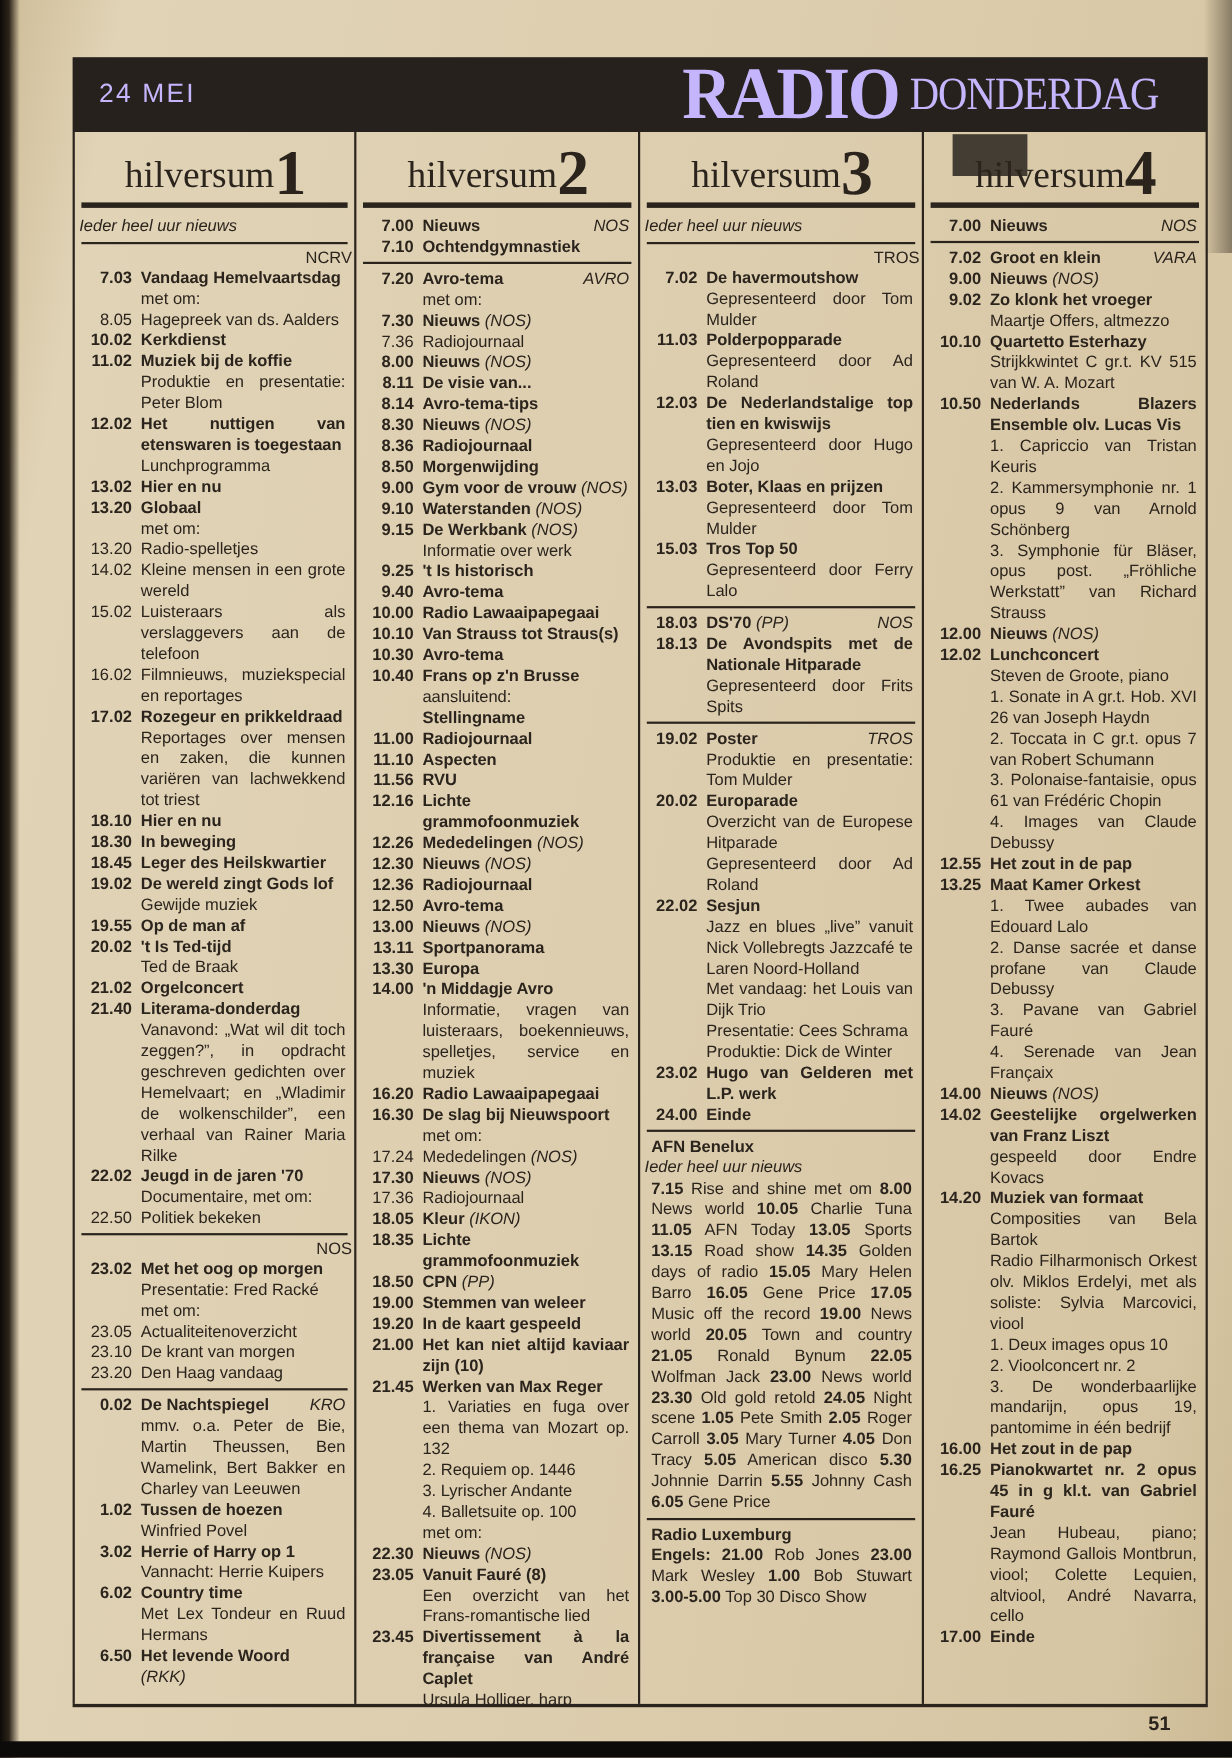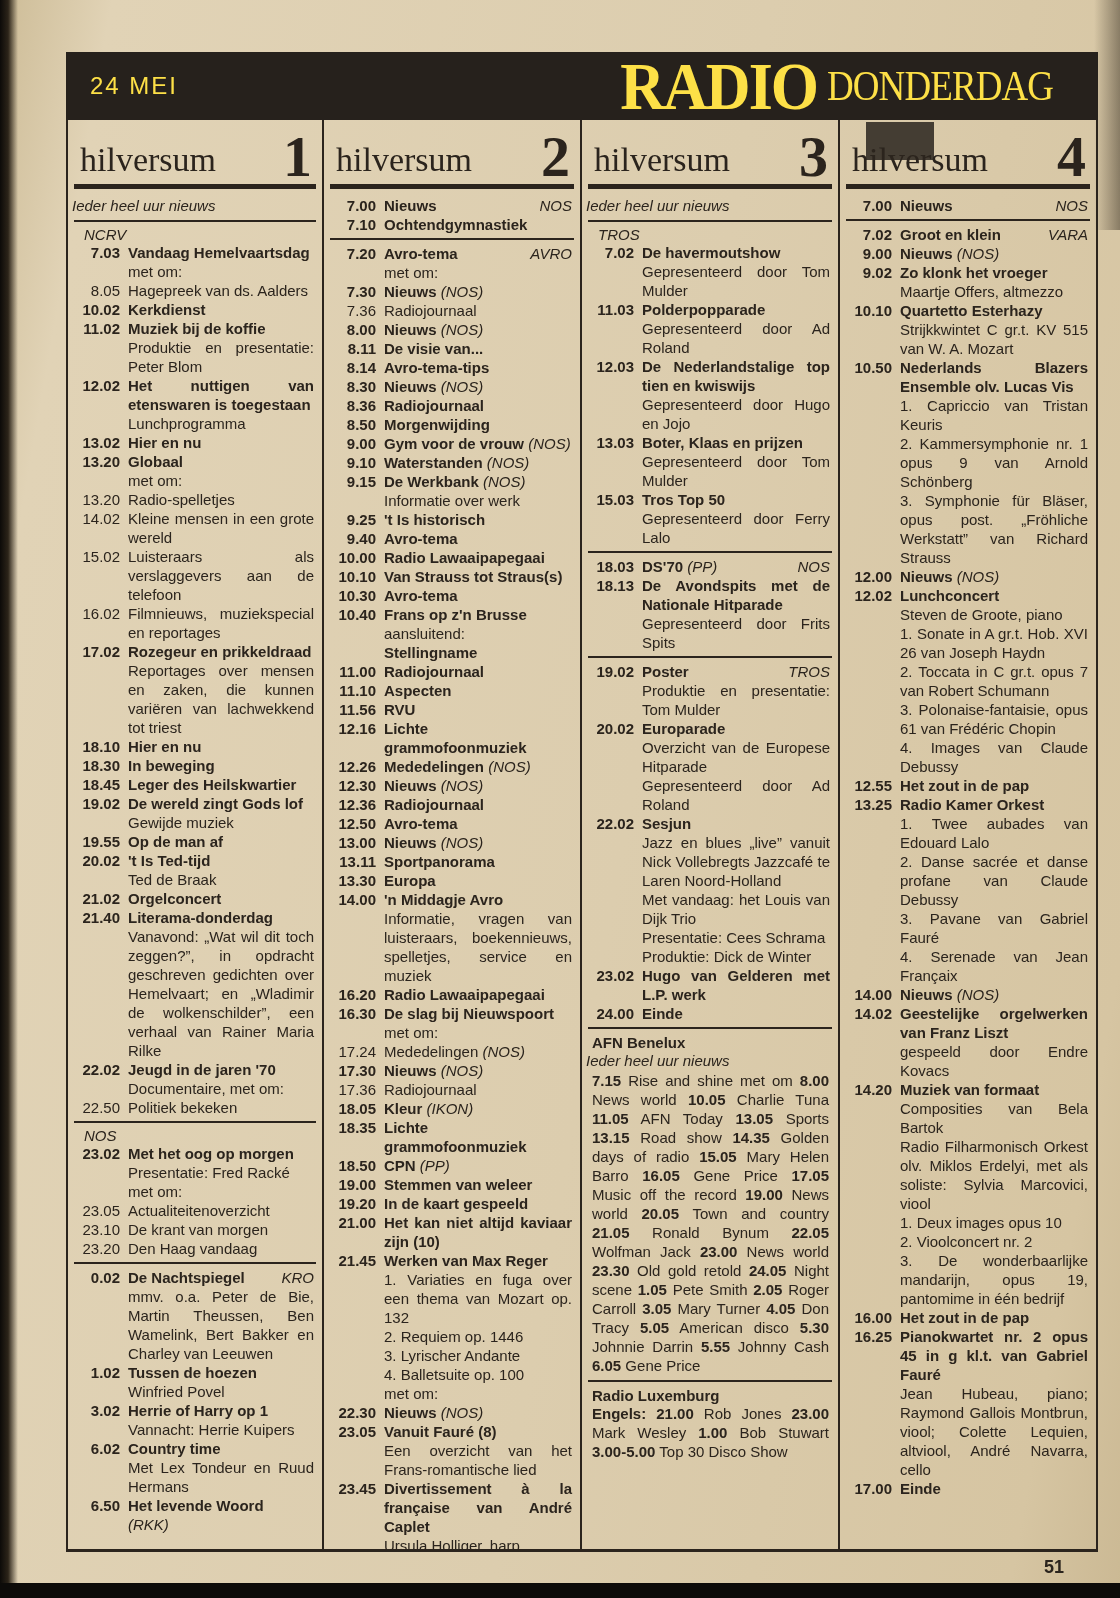--- a/index.html
+++ b/index.html
@@ -7,41 +7,41 @@
         background:linear-gradient(100deg,#cdbc97 0%,#e1d3b6 8%,#dccdae 55%,#d6c5a2 92%,#cbb994 100%);
         font-family:"Liberation Sans",sans-serif;color:#2b241d;}
   .left-edge{position:absolute;left:0;top:0;width:18px;height:100%;
         background:linear-gradient(90deg,#0c0a08 0%,#2c2419 45%,rgba(60,48,32,0) 100%);}
   .bottom-edge{position:absolute;left:0;bottom:0;width:100%;height:15px;background:#0d0b09;}
   .corner-shade{position:absolute;right:0;top:0;width:26px;height:230px;
         background:linear-gradient(270deg,rgba(40,32,22,.45),rgba(40,32,22,0));}
 
   
   .masthead{position:absolute;left:66px;top:52px;width:1032px;height:68px;background:#26211c;
-        color:#fde047;display:flex;align-items:center;box-sizing:border-box;padding:0 14px 0 24px;}
+        color:#c4b5fd;display:flex;align-items:center;box-sizing:border-box;padding:0 14px 0 24px;}
   .date{font-size:24px;letter-spacing:2px;}
   .brand{margin-left:auto;font-family:"Liberation Serif",serif;font-weight:bold;font-size:62px;
         letter-spacing:-2px;line-height:1;transform:scaleY(1.08);}
   .day{font-family:"Liberation Serif",serif;font-size:42px;line-height:1;margin-left:10px;
         letter-spacing:-1px;transform:scaleX(.88);transform-origin:left center;white-space:nowrap;}
 
   .smudge{position:absolute;left:866px;top:122px;width:68px;height:38px;background:#332d26;opacity:.9;}
 
   
   .grid{position:absolute;left:66px;top:120px;width:1032px;height:1432px;display:flex;
         border-bottom:3px solid #2b241d;box-sizing:border-box;}
   .column{width:258px;box-sizing:border-box;border-right:2px solid #2b241d;overflow:hidden;}
   .column:first-child{border-left:2px solid #2b241d;}
-  .col-header{display:flex;align-items:flex-end;justify-content:space-between;padding:14px 10px 0 12px;}
+  .col-header{display:flex;align-items:flex-end;justify-content:center;padding:14px 10px 0 12px;}
   .station{font-family:"Liberation Serif",serif;font-size:34px;letter-spacing:0;}
   .num{font-family:"Liberation Serif",serif;font-weight:bold;font-size:58px;line-height:.78;}
   .header-rule{height:5px;background:#2b241d;margin:5px 6px 7px 6px;}
 
   .sec-note{font-style:italic;font-size:15px;padding:1px 10px 2px 4px;}
-  .sec-label{text-align:left;font-style:italic;font-size:15px;padding:0 16px;}
+  .sec-label{text-align:right;font-size:15px;padding:0 2px;}
   .sec-heading{font-weight:bold;font-size:15px;padding:1px 10px 0 10px;}
   .rule{height:2px;background:#2b241d;margin:4px 6px;}
   .flow{font-size:15px;line-height:19px;text-align:justify;padding:0 9px 1px 10px;}
   .flow b{font-weight:bold;}
 
   .entry{display:flex;padding:0 8px 0 4px;font-size:15px;line-height:19px;}
   .time{flex:none;width:48px;text-align:right;padding-right:8px;}
   .body{flex:1;text-align:justify;min-width:0;}
   .b{font-weight:bold;}
   .it{font-style:italic;}
@@ -506,21 +506,21 @@
         <div class="entry">
           <span class="time b">12.02</span>
           <span class="body"><span class="title b">Lunchconcert</span><div class="desc">Steven de Groote, piano</div><div class="desc">1. Sonate in A gr.t. Hob. XVI 26 van Joseph Haydn</div><div class="desc">2. Toccata in C gr.t. opus 7 van Robert Schumann</div><div class="desc">3. Polonaise-fantaisie, opus 61 van Frédéric Chopin</div><div class="desc">4. Images van Claude Debussy</div></span>
         </div>
         <div class="entry">
           <span class="time b">12.55</span>
           <span class="body"><span class="title b">Het zout in de pap</span></span>
         </div>
         <div class="entry">
           <span class="time b">13.25</span>
-          <span class="body"><span class="title b">Radio Kamer Orkest</span><div class="desc">1. Twee aubades van Edouard Lalo</div><div class="desc">2. Danse sacrée et danse profane van Claude Debussy</div><div class="desc">3. Pavane van Gabriel Fauré</div><div class="desc">4. Serenade van Jean Françaix</div></span>
+          <span class="body"><span class="title b">Maat Kamer Orkest</span><div class="desc">1. Twee aubades van Edouard Lalo</div><div class="desc">2. Danse sacrée et danse profane van Claude Debussy</div><div class="desc">3. Pavane van Gabriel Fauré</div><div class="desc">4. Serenade van Jean Françaix</div></span>
         </div>
         <div class="entry">
           <span class="time b">14.00</span>
           <span class="body"><span class="title b">Nieuws</span> <span class="it">(NOS)</span></span>
         </div>
         <div class="entry">
           <span class="time b">14.02</span>
           <span class="body"><span class="title b">Geestelijke orgelwerken van Franz Liszt</span><div class="desc">gespeeld door Endre Kovacs</div></span>
         </div>
         <div class="entry">

